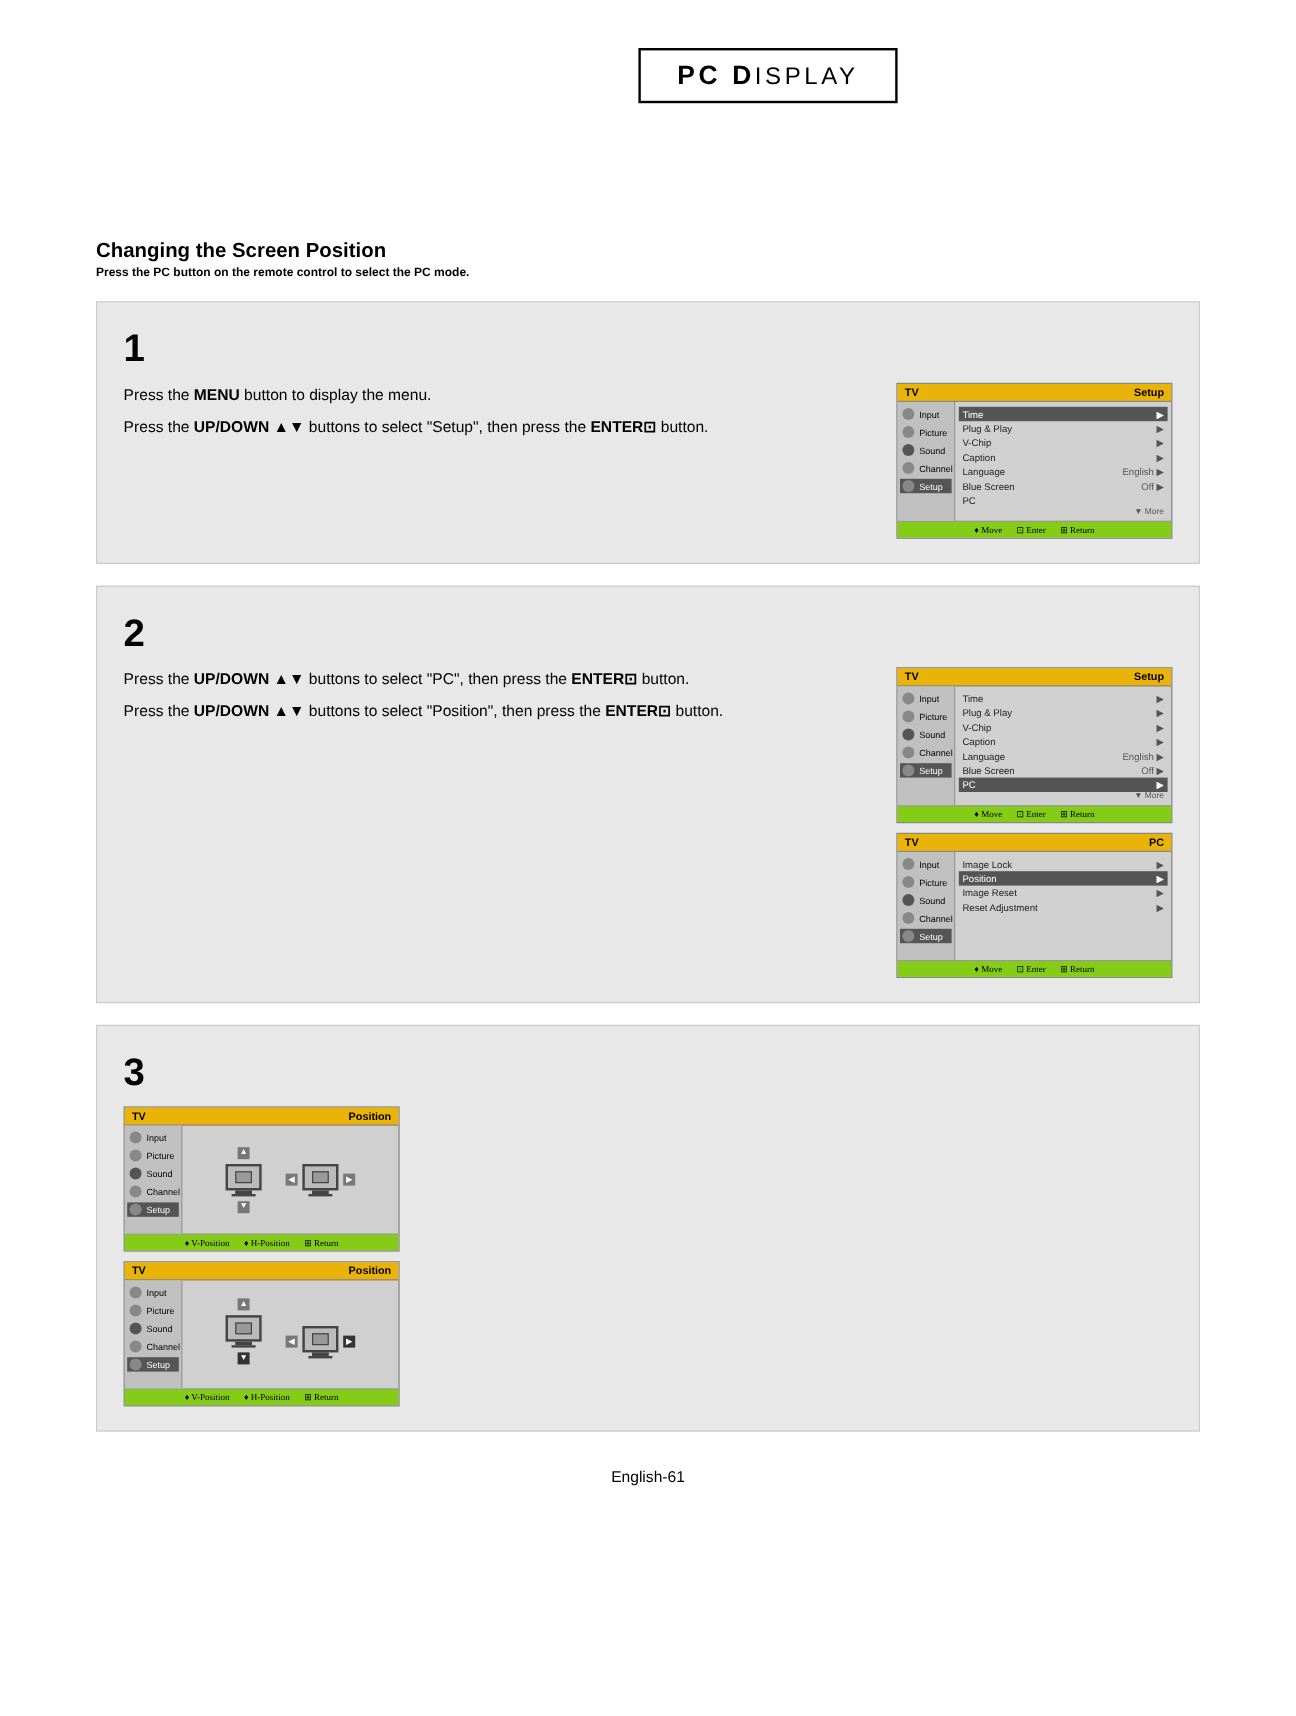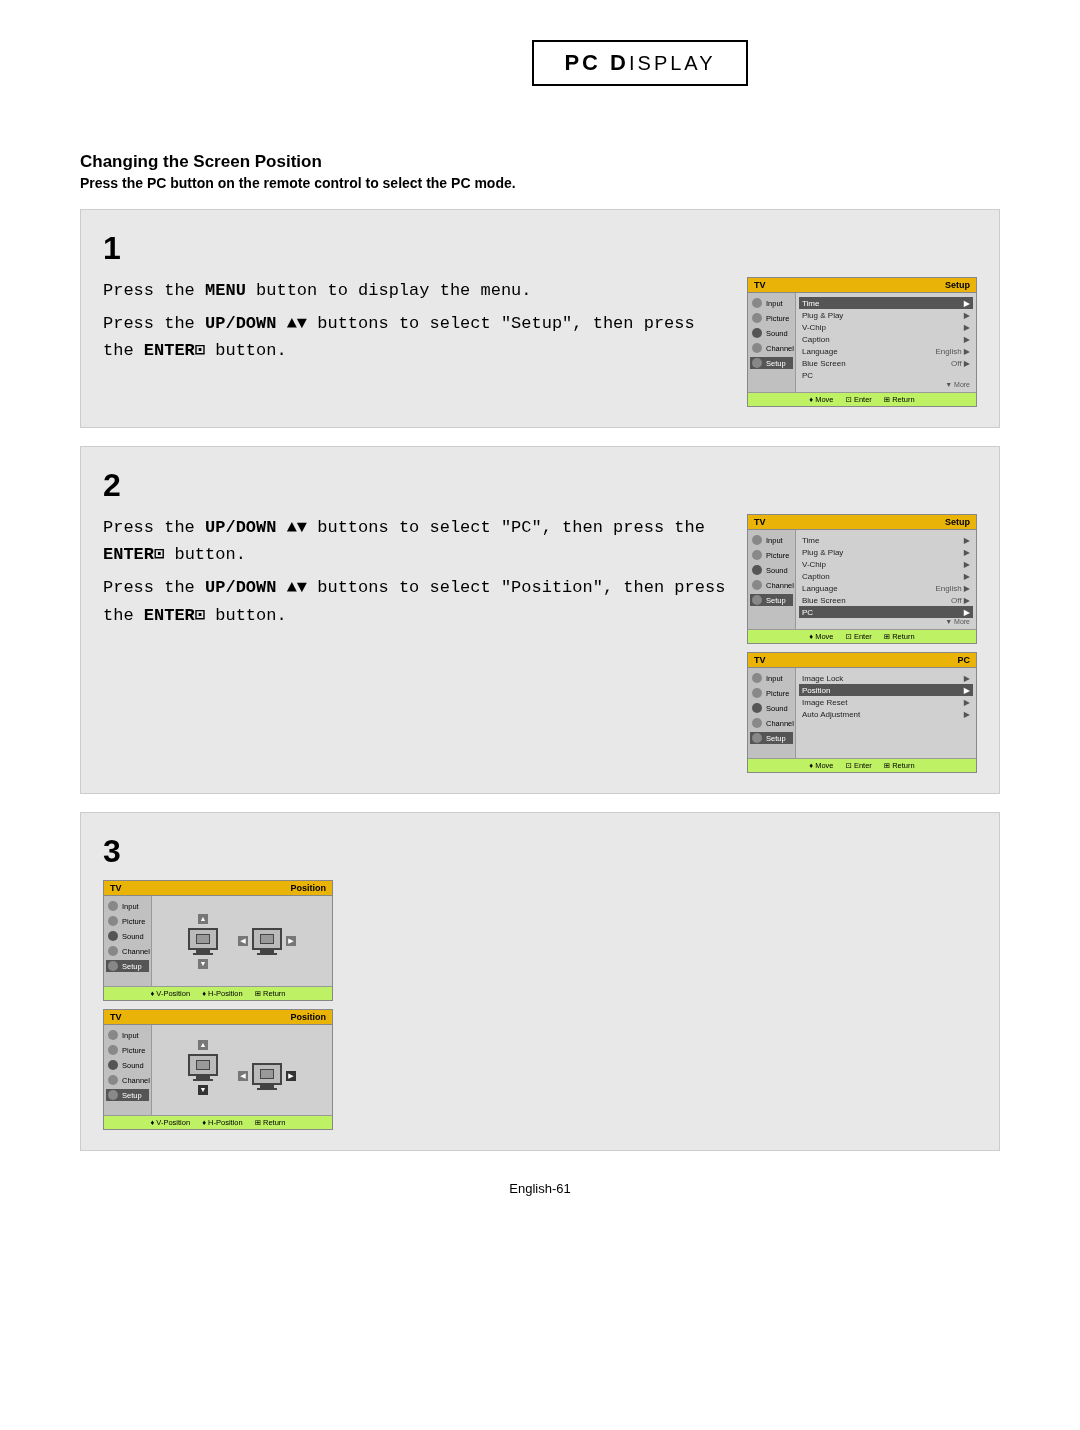--- a/index.html
+++ b/index.html
@@ -10,40 +10,40 @@
       font-family: Arial, sans-serif;
       color: #000;
       padding: 40px 80px;
     }
 
     
     .title-box {
       border: 2px solid #000;
       display: inline-block;
       padding: 8px 30px;
-      margin-bottom: 16px;
+      margin-bottom: 63px;
       margin-left: 200px;
     }
     .title-box h1 {
       font-size: 22px;
       font-weight: bold;
       letter-spacing: 3px;
     }
     .title-box h1 span.pc { font-weight: 900; }
     .title-box h1 span.display { font-weight: normal; font-size: 20px; }
 
     
     .section-heading {
       font-size: 17px;
       font-weight: bold;
       margin-bottom: 3px;
     }
 
     .intro-text {
-      font-size: 14px;
+      font-size: 10px;
       font-weight: bold;
       margin-bottom: 18px;
     }
 
     
     .step-block {
       background: #e8e8e8;
       border: 1px solid #ccc;
       padding: 20px 22px;
       margin-bottom: 18px;
@@ -58,23 +58,22 @@
     }
 
     .step-content {
       display: flex;
       gap: 20px;
       align-items: flex-start;
     }
 
     .step-text {
       flex: 1;
-      font-size: 17px;
+      font-size: 13px;
       line-height: 1.6;
-      font-family: Liberation Mono, monospace;
     }
 
     .step-screens {
       display: flex;
       flex-direction: column;
       gap: 8px;
       flex-shrink: 0;
     }
 
     
@@ -163,27 +162,28 @@
     .tv-menu-item .arrow {
       color: #555;
       font-size: 8px;
     }
 
     .tv-menu-item.highlighted .arrow {
       color: #fff;
     }
 
     .tv-footer {
-      background: #bef264;
+      background: #84cc16;
       display: flex;
       justify-content: center;
       gap: 12px;
       padding: 2px 4px;
       font-size: 7.5px;
       border-top: 1px solid #999;
+      font-family: Liberation Serif, serif;
     }
 
     .pos-main {
       flex: 1;
       padding: 6px;
       display: flex;
       align-items: center;
       justify-content: center;
       position: relative;
     }
@@ -410,21 +410,21 @@
               </div>
             <div class="tv-menu-item highlighted">
                 <span>Position</span>
                 <span class="arrow">▶</span>
               </div>
             <div class="tv-menu-item">
                 <span>Image Reset</span>
                 <span class="arrow">▶</span>
               </div>
             <div class="tv-menu-item">
-                <span>Auto Adjustment</span>
+                <span>Reset Adjustment</span>
                 <span class="arrow">▶</span>
               </div>
           </div>
         </div>
         <div class="tv-footer">
           <span>♦ Move</span>
           <span>⊡ Enter</span>
           <span>⊞ Return</span>
         </div>
       </div>

